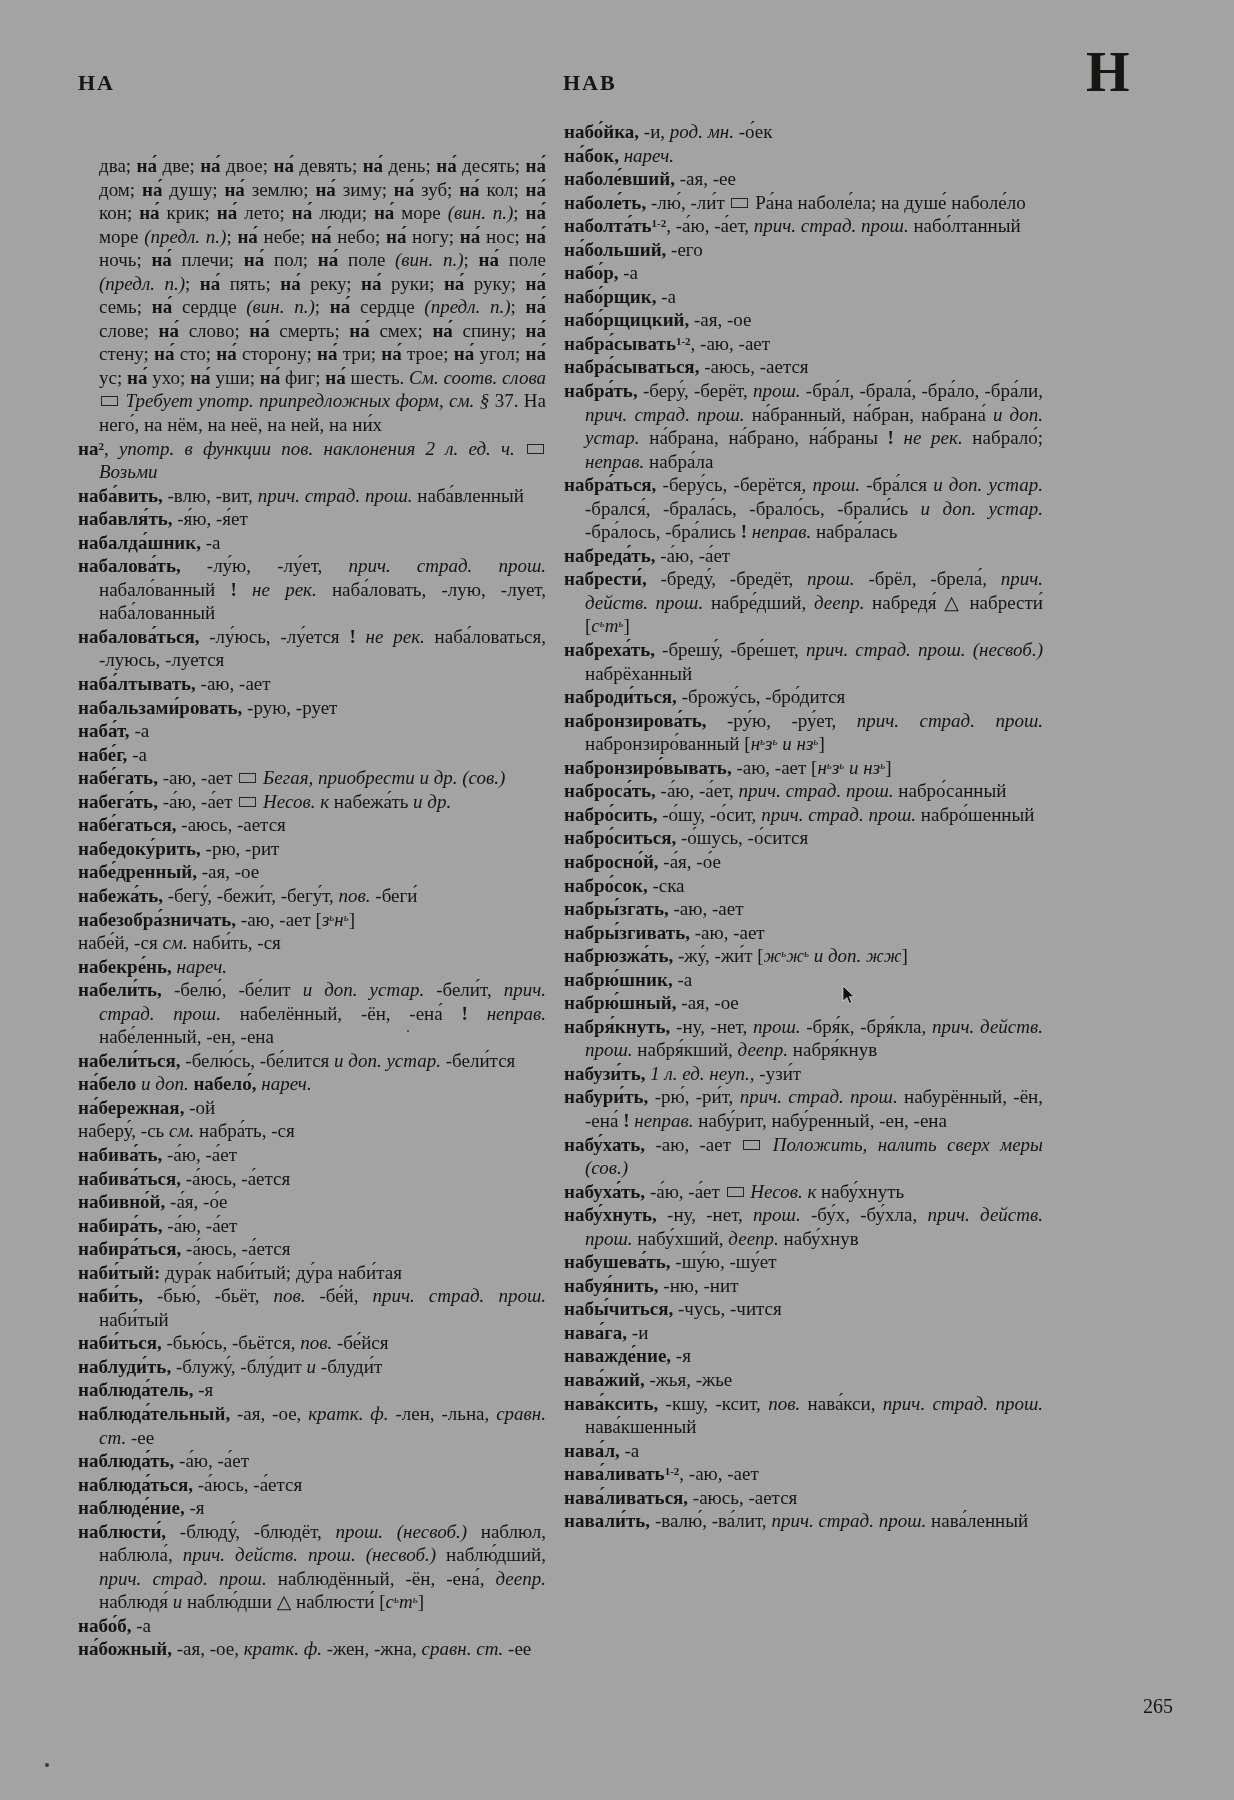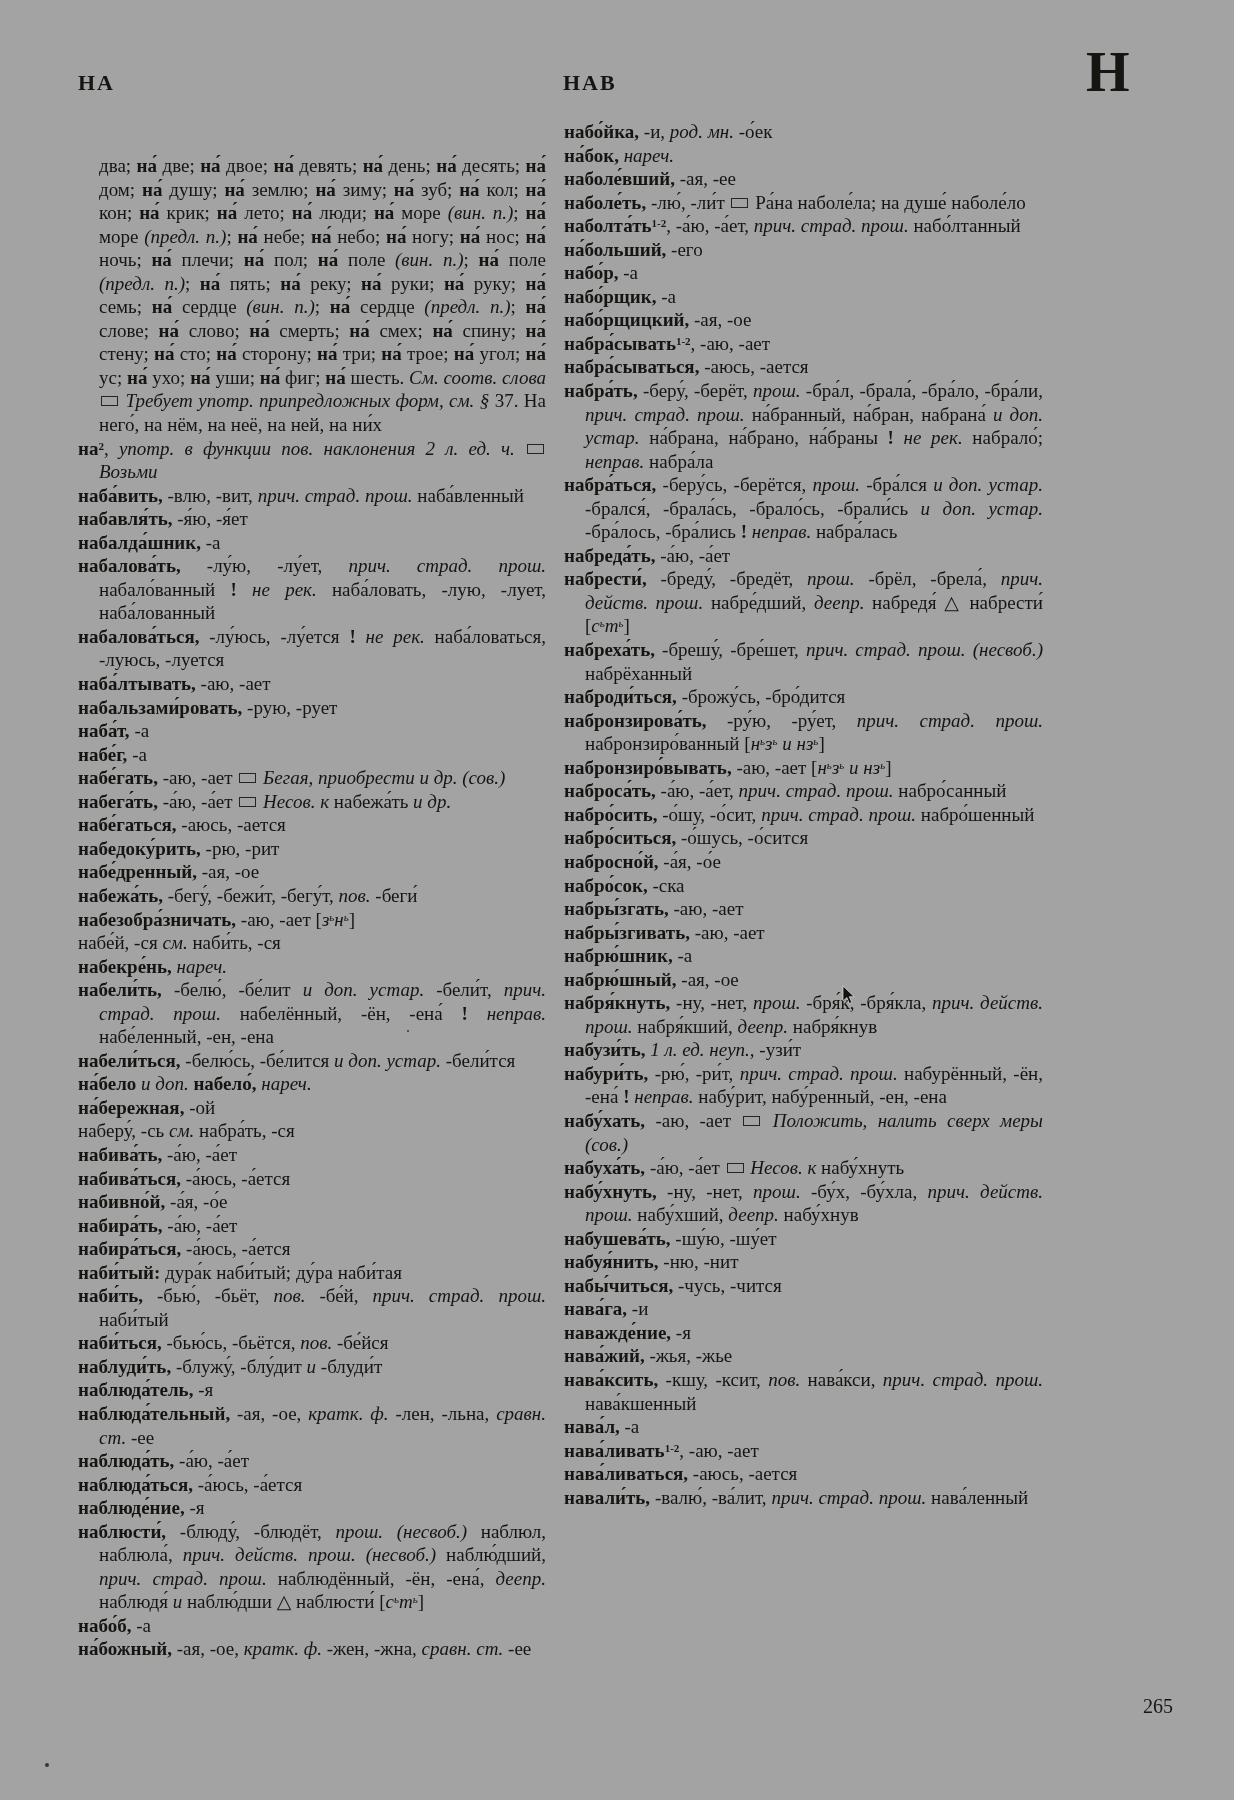--- a/index.html
+++ b/index.html
@@ -97,20 +97,21 @@
       <p class="entry"><span class="b">наброди́ться,</span><span> -брожу́сь, -бро́дится</span></p>
       <p class="entry"><span class="b">набронзирова́ть,</span><span> -ру́ю, -ру́ет, </span><span class="i">прич. страд. прош.</span><span> набронзиро́ванный [</span><span class="i">н</span><span class="i sup">ь</span><span class="i">з</span><span class="i sup">ь</span><span class="i"> и </span><span class="i">нз</span><span class="i sup">ь</span><span>]</span></p>
       <p class="entry"><span class="b">набронзиро́вывать,</span><span> -аю, -ает [</span><span class="i">н</span><span class="i sup">ь</span><span class="i">з</span><span class="i sup">ь</span><span class="i"> и </span><span class="i">нз</span><span class="i sup">ь</span><span>]</span></p>
       <p class="entry"><span class="b">наброса́ть,</span><span> -а́ю, -а́ет, </span><span class="i">прич. страд. прош.</span><span> набро́санный</span></p>
       <p class="entry"><span class="b">набро́сить,</span><span> -о́шу, -о́сит, </span><span class="i">прич. страд. прош.</span><span> набро́шенный</span></p>
       <p class="entry"><span class="b">набро́ситься,</span><span> -о́шусь, -о́сится</span></p>
       <p class="entry"><span class="b">набросно́й,</span><span> -а́я, -о́е</span></p>
       <p class="entry"><span class="b">набро́сок,</span><span> -ска</span></p>
       <p class="entry"><span class="b">набры́згать,</span><span> -аю, -ает</span></p>
       <p class="entry"><span class="b">набры́згивать,</span><span> -аю, -ает</span></p>
+      <p class="entry"><span class="b">набрюзжа́ть,</span><span> -жу́, -жи́т [</span><span class="i">ж</span><span class="i sup">ь</span><span class="i">ж</span><span class="i sup">ь</span><span class="i"> и доп. </span><span class="i">жж</span><span>]</span></p>
       <p class="entry"><span class="b">набрю́шник,</span><span> -а</span></p>
       <p class="entry"><span class="b">набрю́шный,</span><span> -ая, -ое</span></p>
       <p class="entry"><span class="b">набря́кнуть,</span><span> -ну, -нет, </span><span class="i">прош.</span><span> -бря́к, -бря́кла, </span><span class="i">прич. действ. прош.</span><span> набря́кший, </span><span class="i">деепр.</span><span> набря́кнув</span></p>
       <p class="entry"><span class="b">набузи́ть,</span><span> </span><span class="i">1 л. ед. неуп.,</span><span> -узи́т</span></p>
       <p class="entry"><span class="b">набури́ть,</span><span> -рю́, -ри́т, </span><span class="i">прич. страд. прош.</span><span> набурённый, -ён, -ена́ </span><span class="b">!</span><span> </span><span class="i">неправ.</span><span> набу́рит, набу́ренный, -ен, -ена</span></p>
       <p class="entry"><span class="b">набу́хать,</span><span> -аю, -ает </span><span class="rect"></span><span> </span><span class="i">Положить, налить сверх меры (сов.)</span></p>
       <p class="entry"><span class="b">набуха́ть,</span><span> -а́ю, -а́ет </span><span class="rect"></span><span> </span><span class="i">Несов. к</span><span> набу́хнуть</span></p>
       <p class="entry"><span class="b">набу́хнуть,</span><span> -ну, -нет, </span><span class="i">прош.</span><span> -бу́х, -бу́хла, </span><span class="i">прич. действ. прош.</span><span> набу́хший, </span><span class="i">деепр.</span><span> набу́хнув</span></p>
       <p class="entry"><span class="b">набушева́ть,</span><span> -шу́ю, -шу́ет</span></p>
       <p class="entry"><span class="b">набуя́нить,</span><span> -ню, -нит</span></p>

